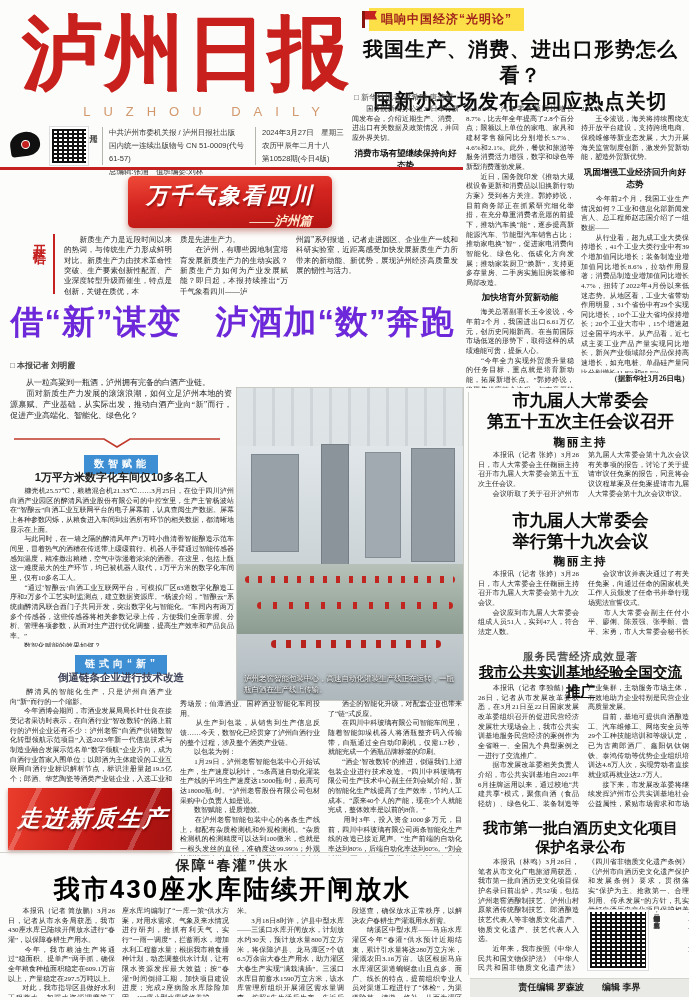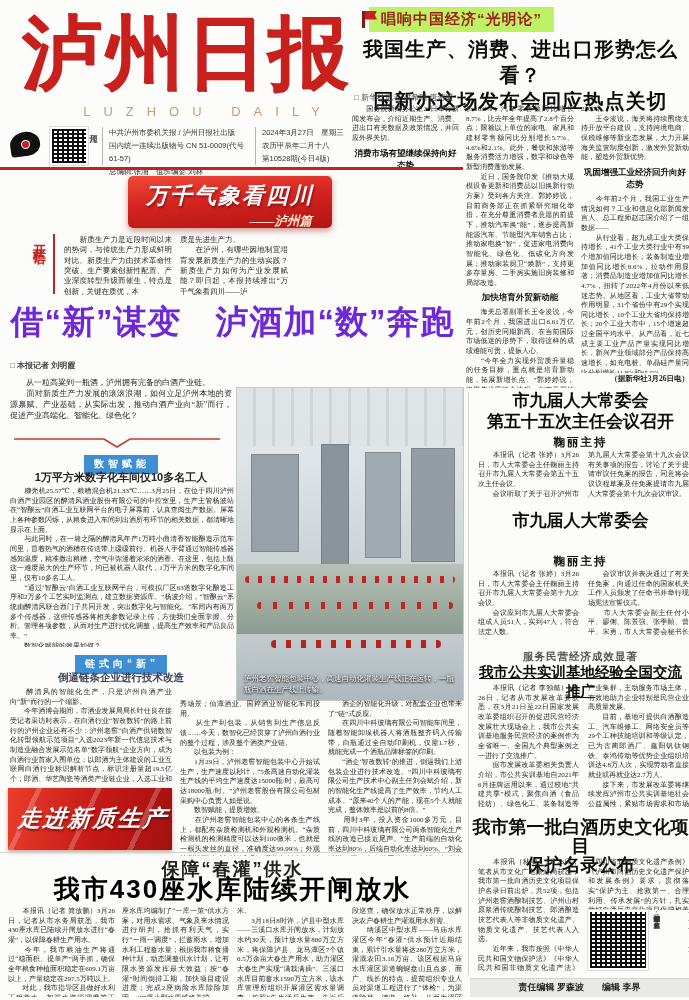--- a/index.html
+++ b/index.html
@@ -14,21 +14,21 @@
             font-family:"Liberation Serif",serif;text-shadow:1px 1px 0 #c8201d;}
   .eng{color:#d2996e;font-family:"Liberation Sans",sans-serif;font-size:13px;letter-spacing:13px;text-align:center;}
   .meta-line{font-size:7.5px;line-height:13px;color:#333;font-family:"Liberation Sans",sans-serif;}
   .vtext{writing-mode:vertical-rl;text-orientation:upright;}
   .vsep{width:1px;background:#b5b5b0;}
   .redrule{background:#c42120;}
   .qr{background:
       repeating-linear-gradient(0deg,#111 0 2px,rgba(255,255,255,0) 2px 4px),
       repeating-linear-gradient(90deg,#111 0 2px,#fff 2px 5px);
       border:2px solid #fff;outline:1px solid #ddd;}
-  .kicker-box{background:#bef264;color:#9e1f1c;font-weight:bold;font-size:15px;
+  .kicker-box{background:#fde047;color:#9e1f1c;font-weight:bold;font-size:12px;
               font-family:"Liberation Sans",sans-serif;padding:3px 12px;letter-spacing:1px;}
   .tr-headline{font-family:"Liberation Sans",sans-serif;font-weight:900;font-size:20px;
                line-height:26px;text-align:center;color:#0d0d0d;letter-spacing:1px;}
   .byline{font-size:8px;color:#444;font-family:Liberation Sans, sans-serif;}
   .banner{background:linear-gradient(175deg,#ef4a38 0%,#d42420 45%,#b31412 100%);
           border-radius:5px;box-shadow:0 3px 6px rgba(150,30,20,.45);overflow:hidden;}
   .banner-title{color:#fff;font-family:"Liberation Sans",sans-serif;font-weight:900;
                 font-style:italic;font-size:22px;text-align:center;margin-top:5px;
                 letter-spacing:2px;text-shadow:1px 2px 2px rgba(90,0,0,.5);}
   .banner-sub{color:#ffe9cf;font-style:italic;font-weight:bold;font-size:12.5px;
@@ -58,21 +58,21 @@
   .sb-presider{font-family:"Liberation Sans",sans-serif;font-weight:bold;font-size:11.5px;
                text-align:center;color:#111;letter-spacing:2px;}
   .twocol{column-count:2;column-gap:9px;}
   .sb-kicker{font-family:"Liberation Sans",sans-serif;font-weight:bold;font-size:10.5px;
              text-align:center;color:#555;letter-spacing:1px;}
   .sb-head3{font-family:"Liberation Sans",sans-serif;font-weight:900;font-size:14.5px;
             text-align:center;color:#0d0d0d;}
   .footer-bar{background:#e9e9e5;border-top:1px solid #d5d5d0;text-align:center;
               font-family:"Liberation Sans",sans-serif;font-weight:bold;font-size:9px;
               line-height:17px;color:#222;}
-  .bl-kicker{font-family:"Liberation Sans",sans-serif;font-weight:bold;font-size:18px;
+  .bl-kicker{font-family:"Liberation Sans",sans-serif;font-weight:bold;font-size:14px;
              text-align:center;color:#222;letter-spacing:2px;}
   .bl-headline{font-family:"Liberation Sans",sans-serif;font-weight:900;font-size:26px;
                text-align:center;color:#000;letter-spacing:2px;}
   .caption{position:absolute;left:7px;right:7px;bottom:4px;color:#fff;font-size:7.5px;
            line-height:1.45;text-shadow:0 1px 2px rgba(0,0,0,.95),0 0 3px rgba(0,0,0,.8);}
   .flag{display:inline-block;width:3px;height:17px;background:#8a1410;position:relative;}
   .flag:before{content:"";position:absolute;left:3px;top:0;width:12px;height:9px;background:#c42120;
                clip-path:polygon(0 0,100% 0,82% 50%,100% 100%,0 100%);}
   .logo-mark{width:30px;height:24px;background:#101010;border-radius:65% 60% 55% 18%;position:relative;
              transform:rotate(-8deg);}
@@ -140,20 +140,21 @@
 
   <div class="abs banner" style="left:128px;top:176px;width:204px;height:52px;">
     <div class="banner-title">万千气象看四川</div>
     <div class="banner-sub">——泸州篇</div>
   </div>
 
   <div class="abs intro-label" style="left:30px;top:234px;height:60px;">开栏语</div>
   <div class="abs body-text" style="left:64px;top:235px;width:108px;height:62px;font-size:7.5px;">　　新质生产力是近段时间以来的热词，与传统生产力形成鲜明对比。新质生产力由技术革命性突破、生产要素创新性配置、产业深度转型升级而催生，特点是创新，关键在质优，本</div>
   <div class="abs body-text" style="left:180px;top:235px;width:108px;height:62px;font-size:7.5px;">质是先进生产力。
 　　在泸州，有哪些因地制宜培育发展新质生产力的生动实践？新质生产力如何为产业发展赋能？即日起，本报持续推出“万千气象看四川——泸</div>
+  <div class="abs body-text" style="left:296px;top:235px;width:162px;height:62px;font-size:7.5px;">州篇”系列报道，记者走进园区、企业生产一线和科研实验室，近距离感受加快发展新质生产力所带来的新动能、新优势，展现泸州经济高质量发展的韧性与活力。</div>
 
   <div class="abs main-headline" style="left:0;top:300px;width:465px;">借“新”谋变　泸酒加“数”奔跑</div>
   <div class="abs byline" style="left:10px;top:360px;width:160px;font-weight:bold;">□ 本报记者 刘明霞</div>
   <div class="abs body-text" style="left:10px;top:377px;width:222px;height:56px;font-size:8px;">　　从一粒高粱到一瓶酒，泸州拥有完备的白酒产业链。
 　　面对新质生产力发展的滚滚浪潮，如何立足泸州本地的资源禀赋、产业基础，从实际出发，推动白酒产业向“新”而行，促进产业高端化、智能化、绿色化？</div>
   <div class="abs" style="left:12px;top:436px;">
     <svg width="210" height="14">
         <path d="M2 3 H92 L105 11 L118 3 H208" stroke="#c0392b" fill="none" stroke-width="1.6"></path>
       </svg>
   </div>
@@ -225,36 +226,37 @@
     <div>市九届人大常委会</div>
     <div>第五十五次主任会议召开</div>
   </div>
   <div class="abs sb-presider" style="left:472px;top:435px;width:217px;">鞠丽主持</div>
   <div class="abs body-text twocol" style="left:478px;top:451px;width:211px;height:54px;">　　本报讯（记者 张婷）3月26日，市人大常委会主任鞠丽主持召开市九届人大常委会第五十五次主任会议。
 　　会议听取了关于召开泸州市第九届人大常委会第十九次会议有关事项的报告，讨论了关于提请审议任免案的报告，同意将会议议程草案及任免案提请市九届人大常委会第十九次会议审议。
 　　市人大常委会副主任付小平、廖俐、陈景强、张季頫、曾平、宋勇，市人大常委会秘书长周润华出席会议。</div>
 
   <div class="abs sb-headline" style="left:472px;top:510px;width:217px;">
     <div>市九届人大常委会</div>
+    <div>举行第十九次会议</div>
   </div>
   <div class="abs sb-presider" style="left:472px;top:554px;width:217px;">鞠丽主持</div>
   <div class="abs body-text twocol" style="left:478px;top:570px;width:211px;height:74px;">　　本报讯（记者 张婷）3月26日，市人大常委会主任鞠丽主持召开市九届人大常委会第十九次会议。
 　　会议应到市九届人大常委会组成人员51人，实到47人，符合法定人数。
 　　会议审议并表决通过了有关任免案，向通过任命的国家机关工作人员颁发了任命书并举行现场宪法宣誓仪式。
 　　市人大常委会副主任付小平、廖俐、陈景强、张季頫、曾平、宋勇，市人大常委会秘书长周润华出席会议。
 　　市委常委、常务副市长王珏达，市监察委员会、市中级人民法院、市人民检察院有关负责同志，不是常委会组成人员的市人大常委会副秘书长、机关党组成员列席会议。</div>
 
   <div class="abs sb-kicker" style="left:472px;top:650px;width:217px;">服务民营经济成效显著</div>
   <div class="abs sb-head3" style="left:472px;top:663px;width:217px;text-decoration:underline;">我市公共实训基地经验全国交流推广</div>
   <div class="abs body-text twocol" style="left:478px;top:684px;width:211px;height:126px;">　　本报讯（记者 李独懿）3月26日，记者从市发展改革委获悉，在3月21日至22日国家发展改革委组织召开的促进民营经济发展壮大现场会上，我市公共实训基地服务民营经济的案例作为全省唯一、全国九个典型案例之一进行了交流推广。
 　　据市发展改革委相关负责人介绍，市公共实训基地自2021年6月挂牌运用以来，通过校地“共建共享”模式，聚焦白酒（食品轻纺）、绿色化工、装备制造等产业集群，主动服务市场主体，有效地助力企业特别是民营企业高质量发展。
 　　目前，基地可提供白酒酿造工、汽车维修工、网络安全员等29个工种技能培训和等级认定，已为古蔺郎酒厂、鑫阳钒钛钢铁、泰鸿传动等优势企业组织培训达4.8万人次，实现劳动者直接就业或再就业达2.7万人。
 　　接下来，市发展改革委将继续发挥泸州市公共实训基地社会公益属性，紧贴市场需求和市场导向，推动培训与产业对接，丰富培训内容和培训方式，提供多层次、广覆盖的职业技能培训，助力泸州建设中国西部工匠城，为新时代推进西部大开发和成渝地区双城经济圈建设提供优质技能人才支撑。</div>
 
-  <div class="abs sb-headline" style="left:472px;top:818px;width:217px;font-size:18px;line-height:19px;text-align:center;">
+  <div class="abs sb-headline" style="left:472px;top:818px;width:217px;font-size:15px;line-height:19px;text-align:center;">
     <div>我市第一批白酒历史文化项目</div>
     <div>保护名录公布</div>
   </div>
   <div class="abs body-text twocol" style="left:478px;top:858px;width:211px;height:116px;">　　本报讯（林鸣）3月26日，笔者从市文化广电旅游局获悉，我市第一批白酒历史文化项目保护名录日前出炉，共52项，包括泸州老窖酒酿制技艺、泸州山村原浆酒传统酿制技艺、郎酒酿造技艺代表人等非物质文化遗产、物质文化遗产、技艺代表人入选。
 　　近年来，我市按照《中华人民共和国文物保护法》《中华人民共和国非物质文化遗产法》《四川省非物质文化遗产条例》《泸州市白酒历史文化遗产保护和发展条例》要求，贯彻落实“保护为主、抢救第一、合理利用、传承发展”的方针，扎实做好白酒历史文化项目保护相关工作。今后，我市将继续坚持科学保护理念，制定传承和保护计划，增强白酒历史文化的生命力和影响力，助力中国白酒走向世界，让世界品味中国。</div>
   <div class="abs" style="left:588px;top:910px;width:100px;height:66px;background:#fcfcfa;display:flex;gap:4px;">
     <div class="qr" style="width:56px;height:56px;"></div>
     <div class="vtext" style="height:62px;font-size:6.5px;color:#333;line-height:1.5;">扫描川江号新闻客户端二维码，了解完整名单。</div>
   </div>
   <div class="abs footer-bar" style="left:470px;top:978px;width:219px;height:18px;">责任编辑 罗森波　　编辑 李界</div>

